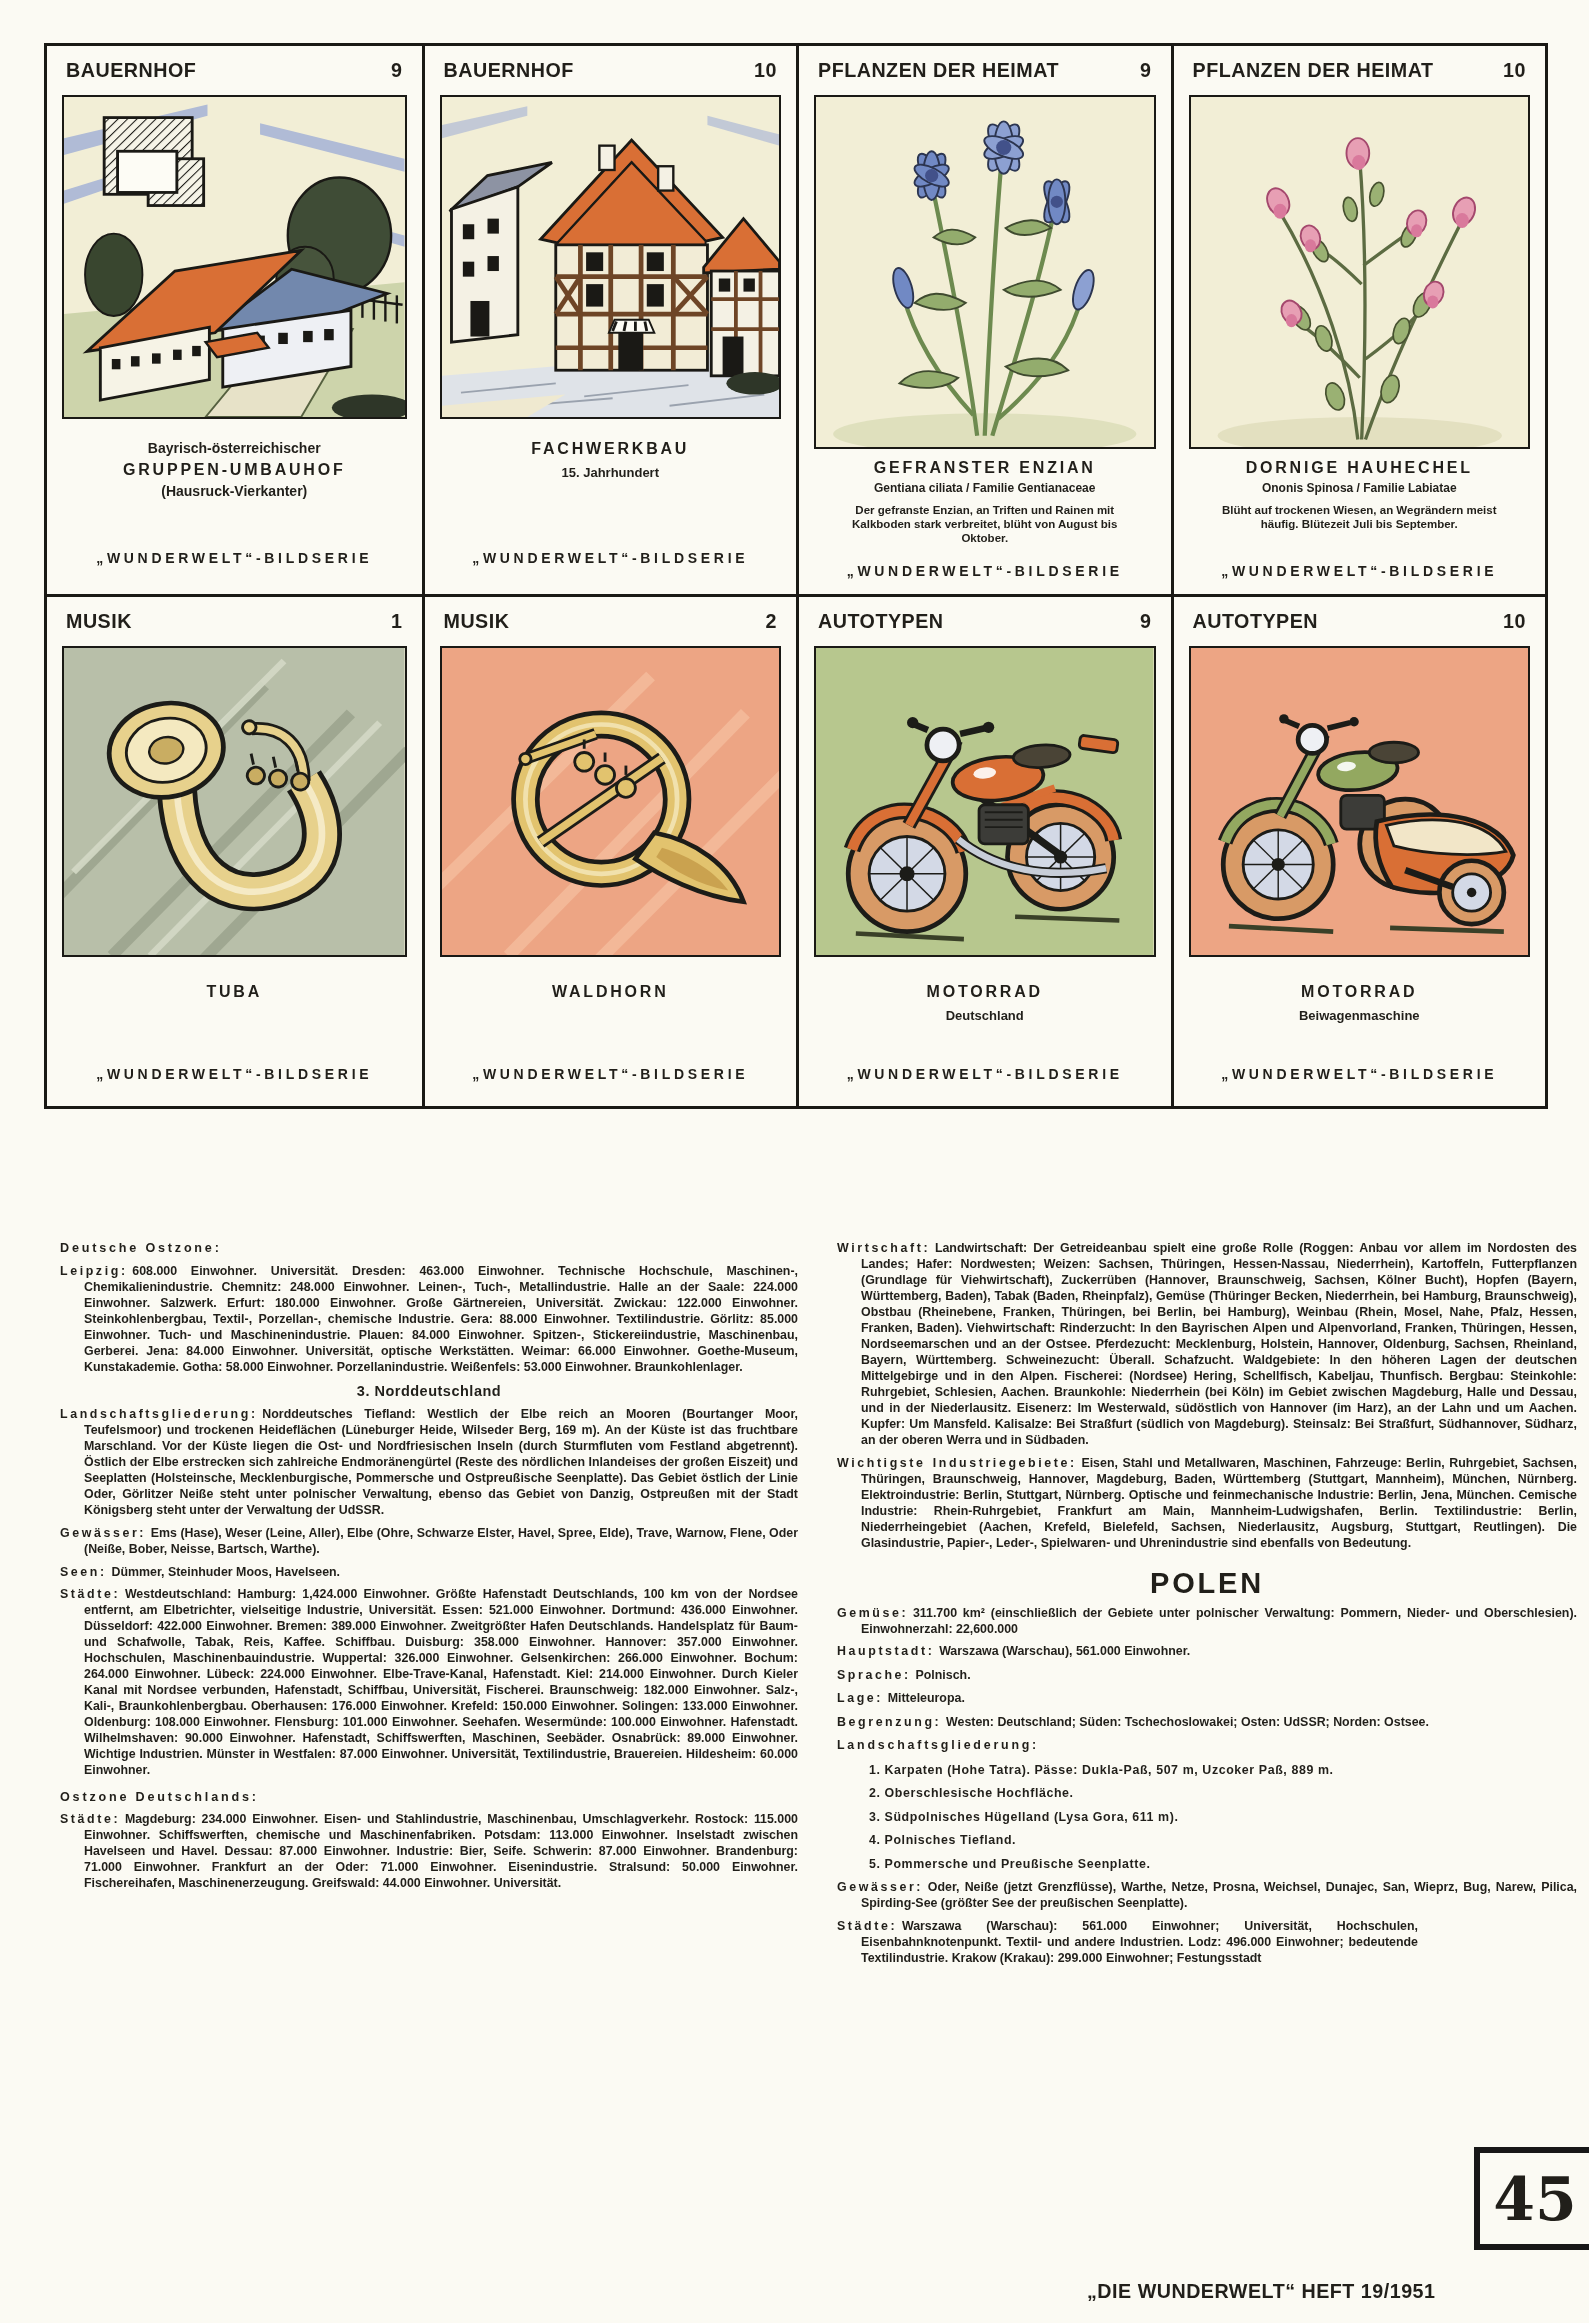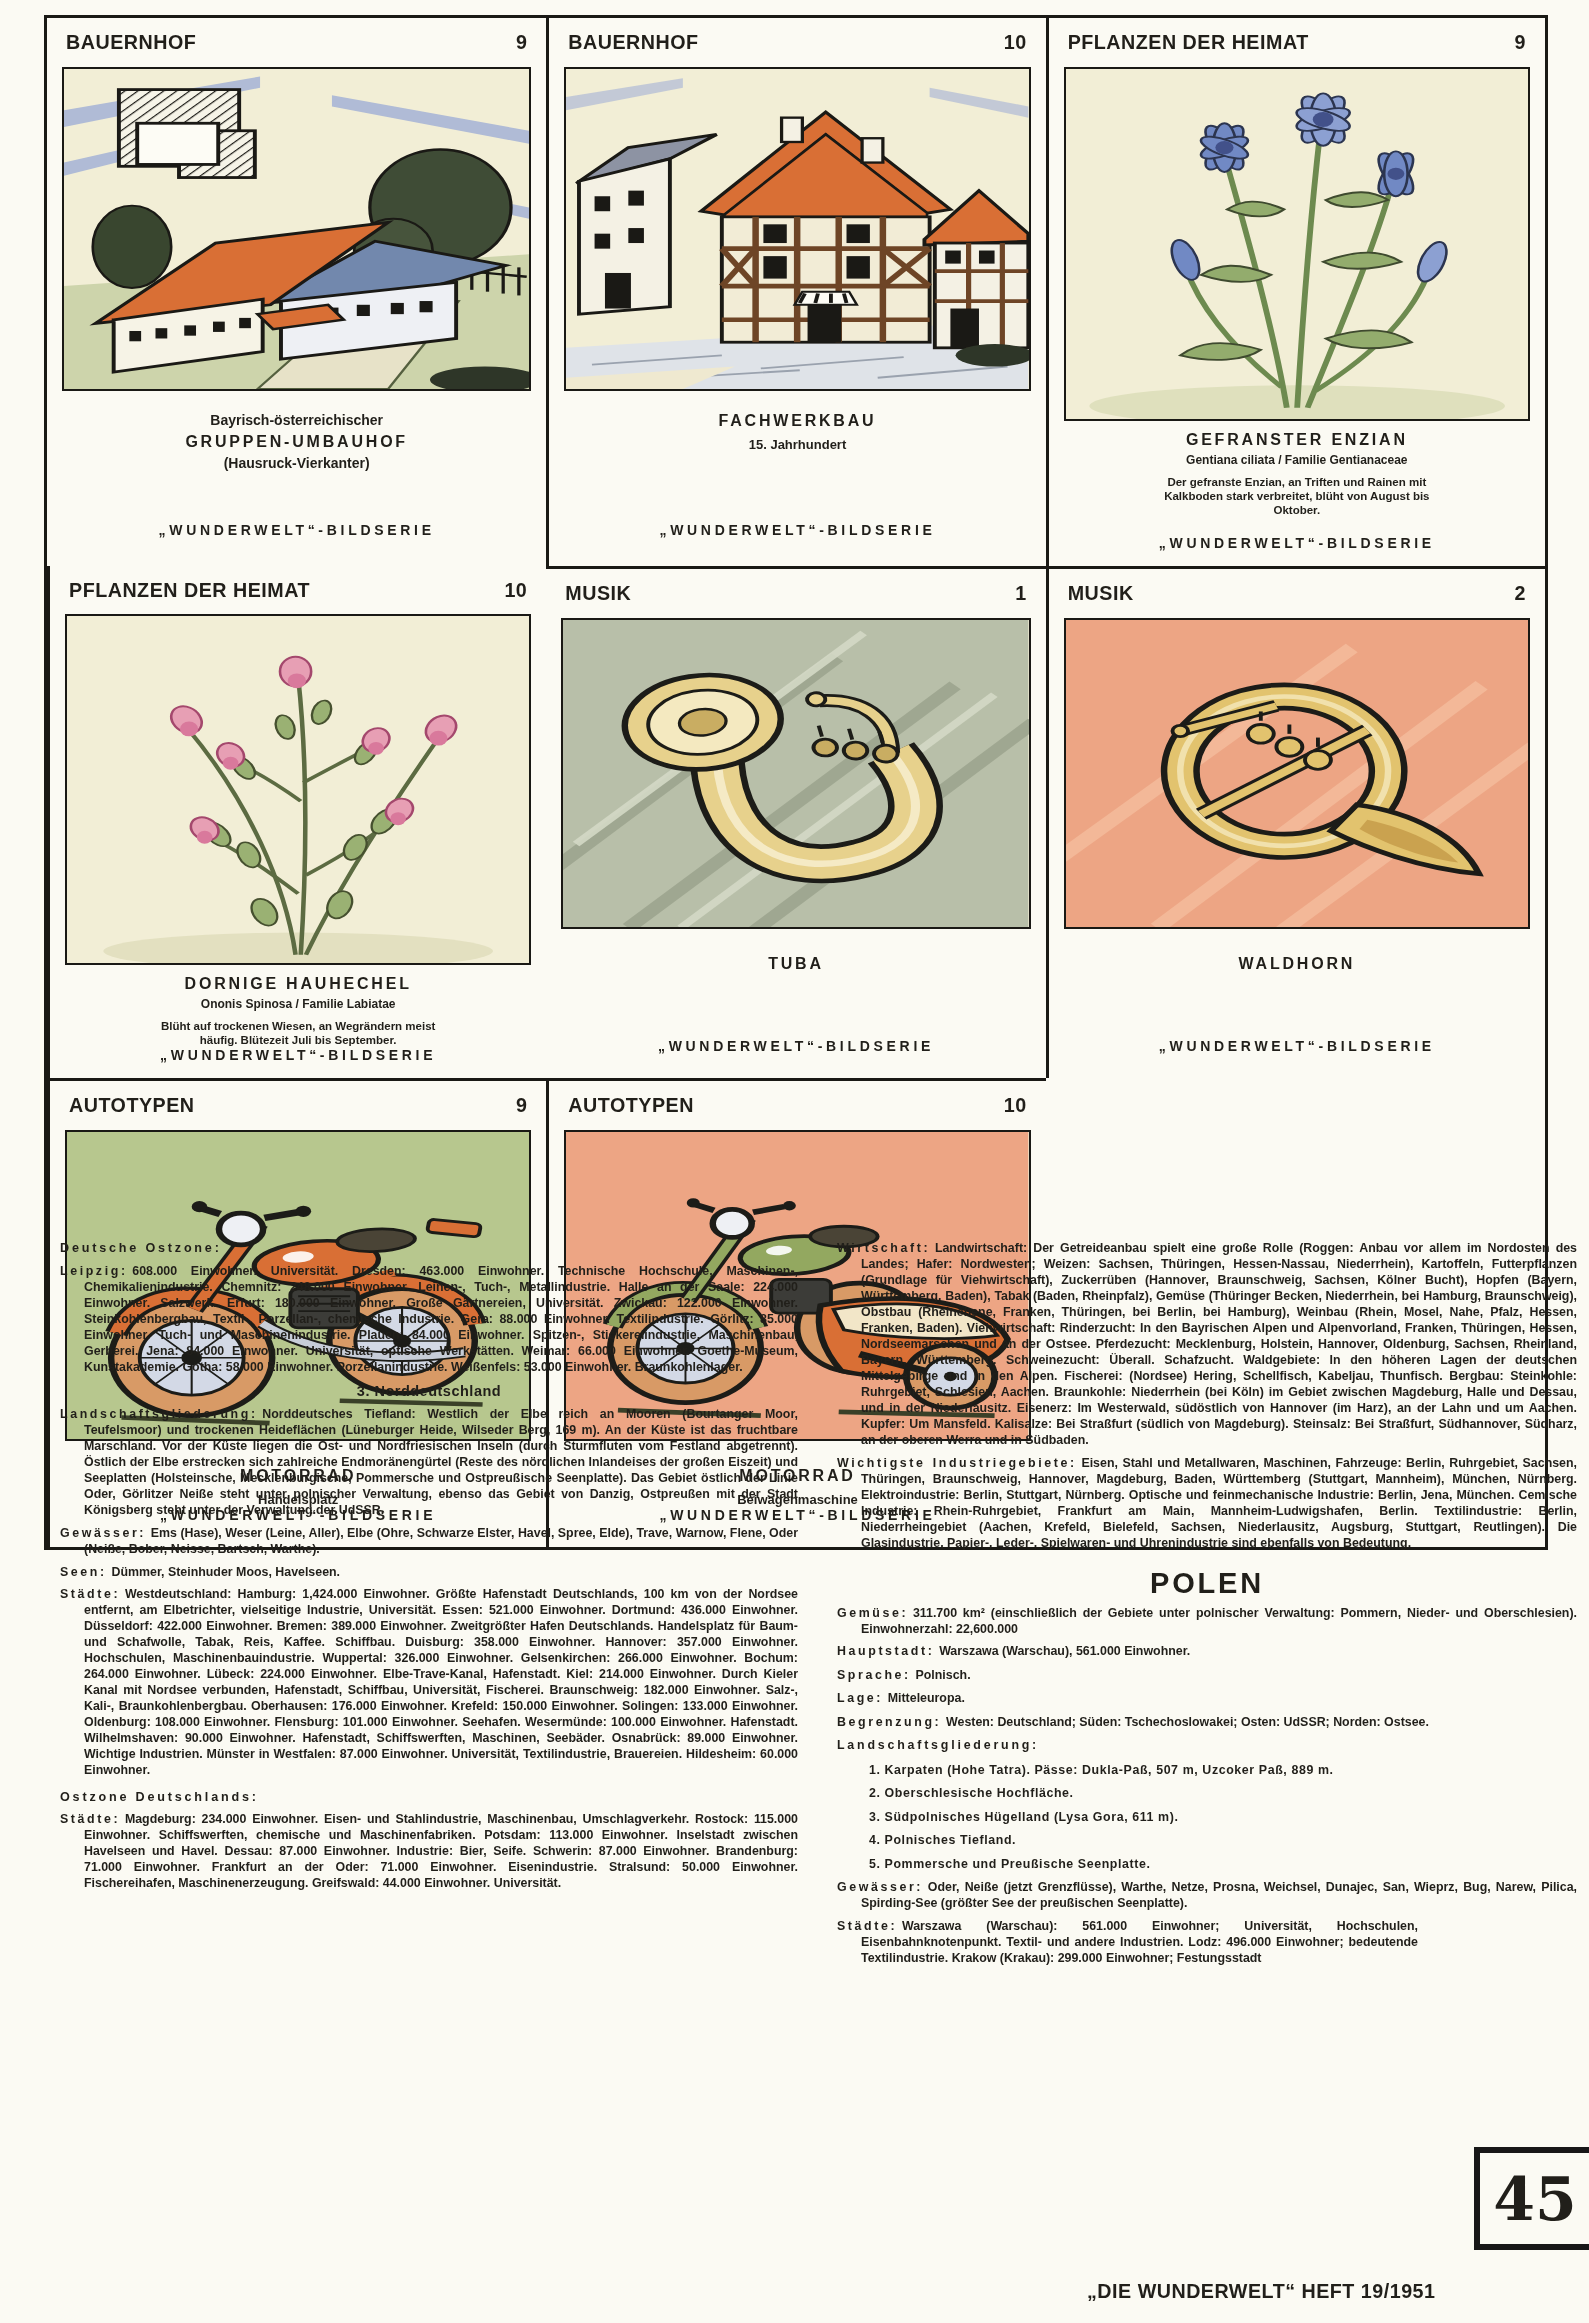--- a/index.html
+++ b/index.html
@@ -8,22 +8,22 @@
   }
   *{margin:0;padding:0;box-sizing:border-box;}
   html,body{background:#888;}
   .page{
     position:relative;width:1589px;height:2324px;background:var(--paper);
     font-family:"Liberation Sans","DejaVu Sans",sans-serif;color:var(--ink);
     overflow:hidden;margin:0 auto;
   }
   
   .card-grid{
-    position:absolute;left:44px;top:15px;width:1504px;
-    display:grid;grid-template-columns:repeat(3,1fr);grid-template-rows:548px 512px;
+    position:absolute;left:44px;top:43px;width:1504px;
+    display:grid;grid-template-columns:repeat(4,1fr);grid-template-rows:548px 512px;
     border:3.7px solid #1a1915;background:var(--paper);
   }
   .card{display:flex;flex-direction:column;}
   .card:not(:nth-child(4n+1)){border-left:3.7px solid #1a1915;}
   .card:nth-child(n+5){border-top:3.7px solid #1a1915;}
   .card-header{
     height:49px;display:flex;align-items:center;justify-content:space-between;
     padding:0 19px;font-weight:bold;font-size:19.7px;letter-spacing:0.5px;
   }
   .card-num{font-size:19.7px;}
@@ -491,21 +491,21 @@
           <g stroke="#1c1c18" stroke-width="7" fill="none">
               <path d="M118,88 L104,82"></path>
               <path d="M152,92 L178,86"></path>
             </g>
           <circle cx="102" cy="80" r="6" fill="#1c1c18"></circle>
             <circle cx="182" cy="85" r="6" fill="#1c1c18"></circle>
         </svg>
       </div>
       <div class="card-cap">
         <div class="cap-title">MOTORRAD</div>
-        <div class="cap-sub">Handelsplatz</div>
+        <div class="cap-sub">Deutschland</div>
         <div class="series">„WUNDERWELT“-BILDSERIE</div>
       </div>
     </div>
 
     <div class="card r2">
       <div class="card-header">
         <span>AUTOTYPEN</span>
         <span class="card-num">10</span>
       </div>
       <div class="card-img">

